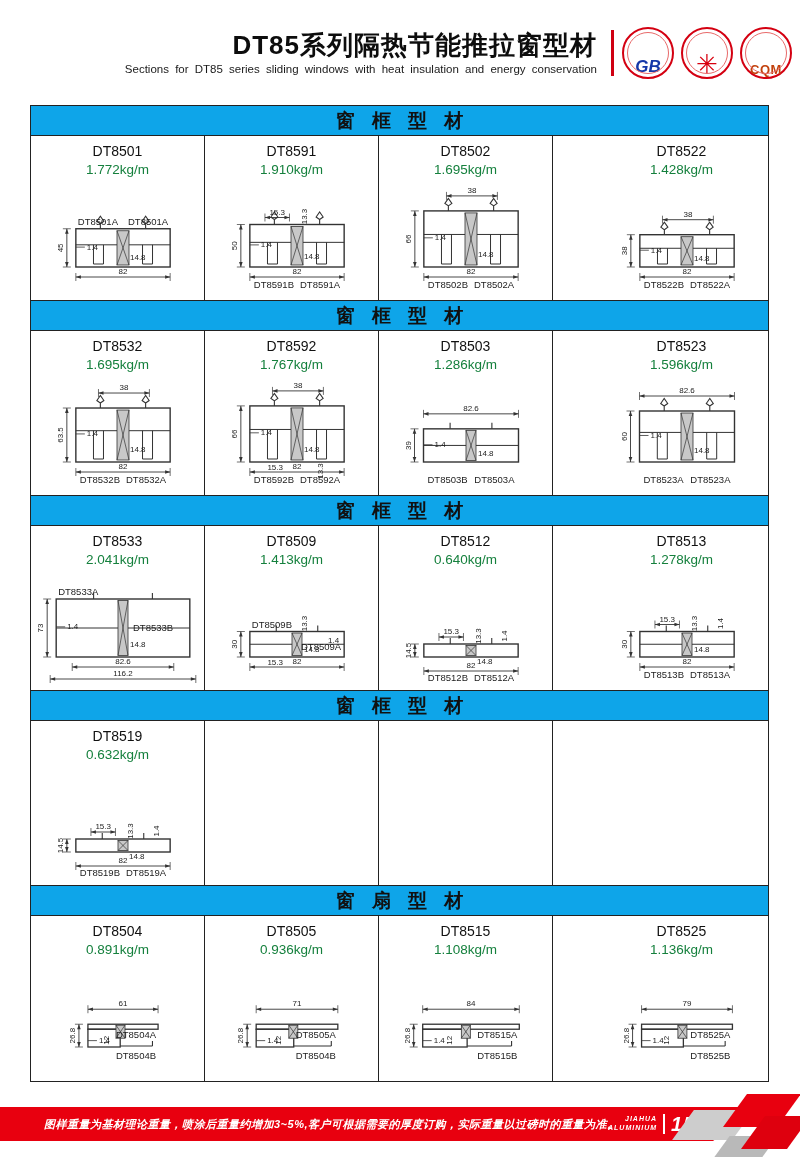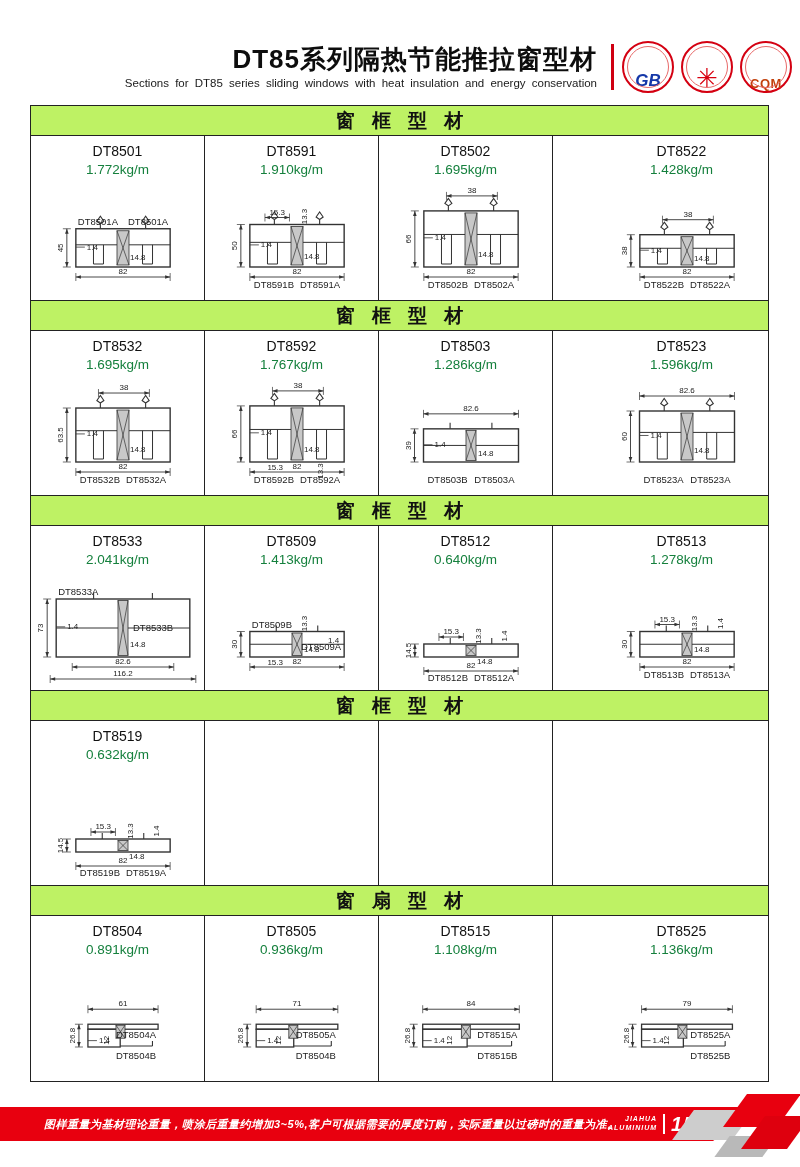--- a/index.html
+++ b/index.html
@@ -1,35 +1,35 @@
 <!DOCTYPE html>
 <html><head>
 <meta charset="utf-8">
 <style>
   html,body{margin:0;padding:0;}
   body{
     width:800px;height:1167px;position:relative;background:#ffffff;
     font-family:"Liberation Sans",sans-serif;color:#111;overflow:hidden;
   }
   
-  .header{position:absolute;left:0;top:36px;width:800px;height:62px;display:flex;justify-content:flex-end;align-items:center;}
+  .header{position:absolute;left:0;top:22px;width:800px;height:62px;display:flex;justify-content:flex-end;align-items:center;}
   .htext{text-align:right;margin-right:10px;}
   .title{font-size:26px;font-weight:bold;color:#0d0d0d;letter-spacing:1px;line-height:1.15;}
   .subtitle{font-size:11.5px;color:#1a1a1a;margin-top:3px;word-spacing:3px;}
   .hdiv{width:3px;height:46px;background:#cf0012;margin:0 8px 0 4px;}
   .logos{display:flex;gap:7px;margin-right:8px;}
   .logo{width:48px;height:48px;border:2px solid #d40011;border-radius:50%;position:relative;display:flex;align-items:flex-end;justify-content:center;background:#fff;}
   .logo::after{content:"";position:absolute;inset:3px;border:1px solid #e86a6a;border-radius:50%;}
   .logo.l1 span{color:#1538a8;font-weight:bold;font-style:italic;font-size:17px;}
   .logo.l2 span{color:#d8000f;font-size:26px;line-height:1;}
   .logo.l3 span{color:#c2410c;font-weight:bold;font-size:13px;letter-spacing:.5px;}
   
   #catalog{position:absolute;left:30px;top:105px;width:739px;border:1.5px solid #222;box-sizing:border-box;background:#fff;}
   .banner{
-    height:30px;box-sizing:border-box;background:#bef264;border-bottom:1px solid #222;
+    height:30px;box-sizing:border-box;background:#0ea5e9;border-bottom:1px solid #222;
     display:flex;align-items:center;justify-content:center;
     font-size:19px;font-weight:bold;color:#111;letter-spacing:0.9em;text-indent:0.9em;
   }
   .row{display:flex;height:165px;border-bottom:1px solid #222;box-sizing:border-box;}
   .section:last-child .row{border-bottom:none;}
   .cell{flex:1;border-right:1px solid #222;box-sizing:border-box;overflow:hidden;}
   .cell:last-child{border-right:none;padding-left:42px;}
   .cellhead{text-align:center;padding-top:6px;line-height:1.35;}
   .code{font-size:14px;color:#111;}
   .wt{font-size:13.5px;color:#15803d;}

